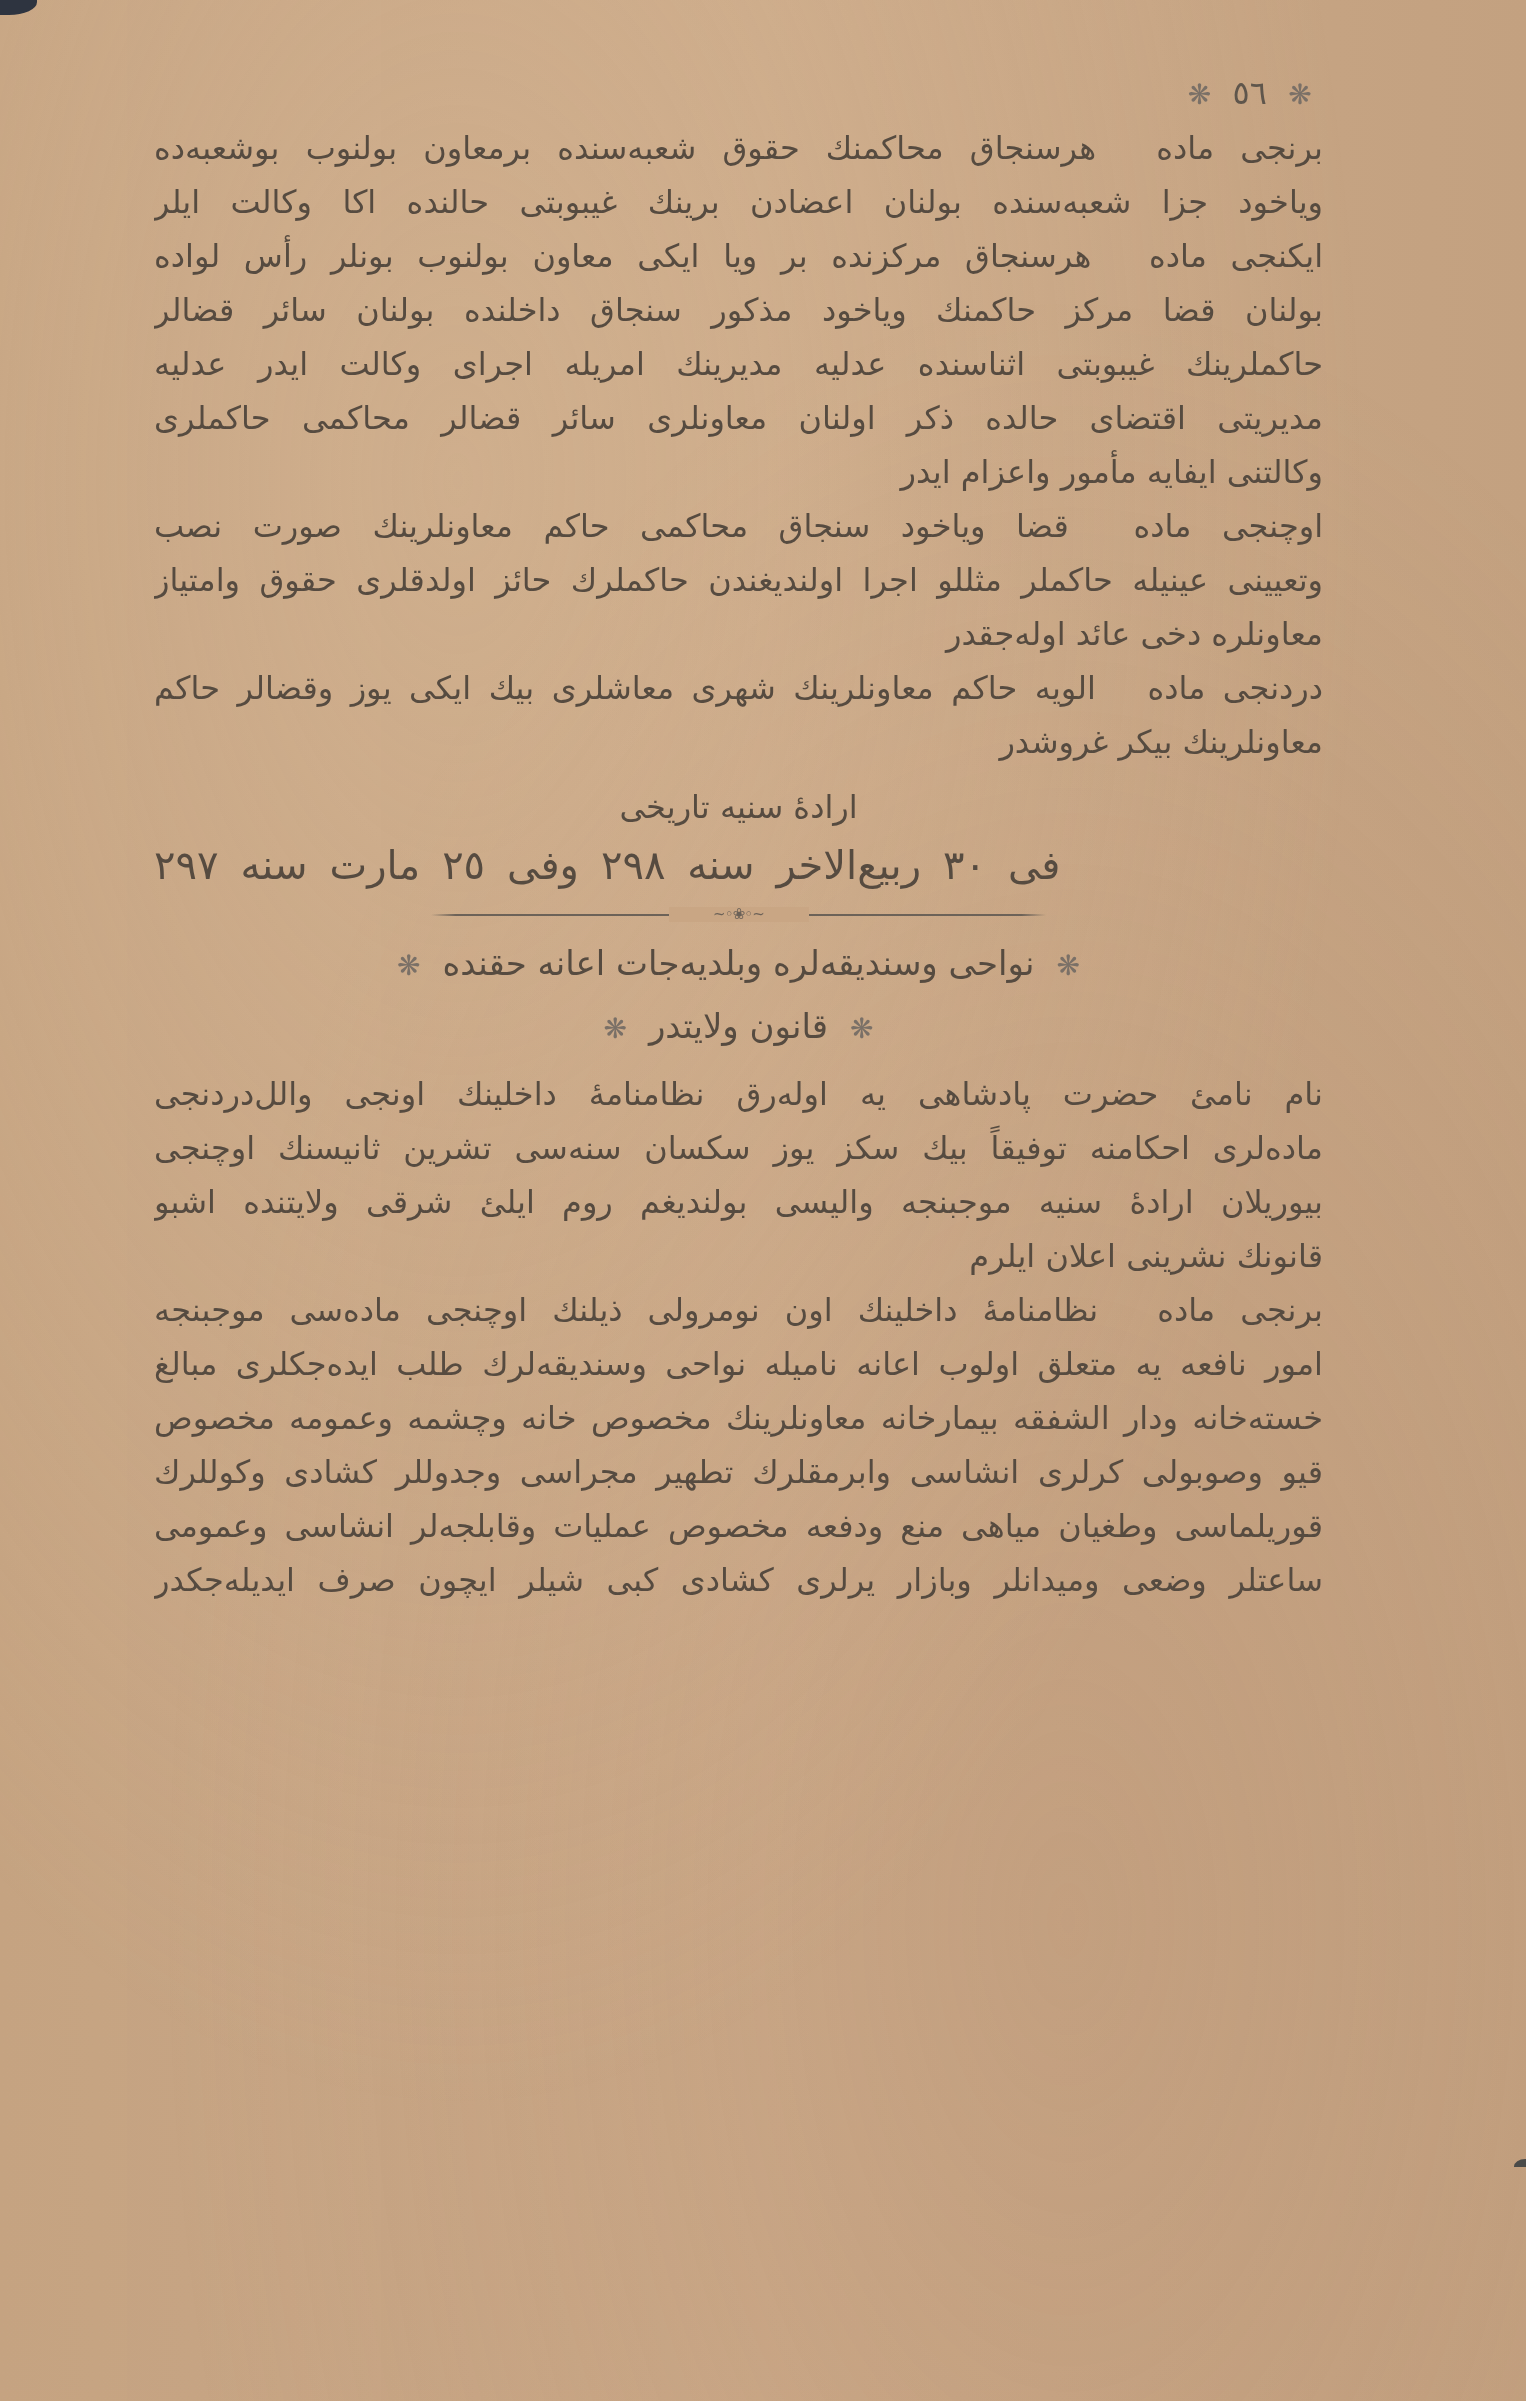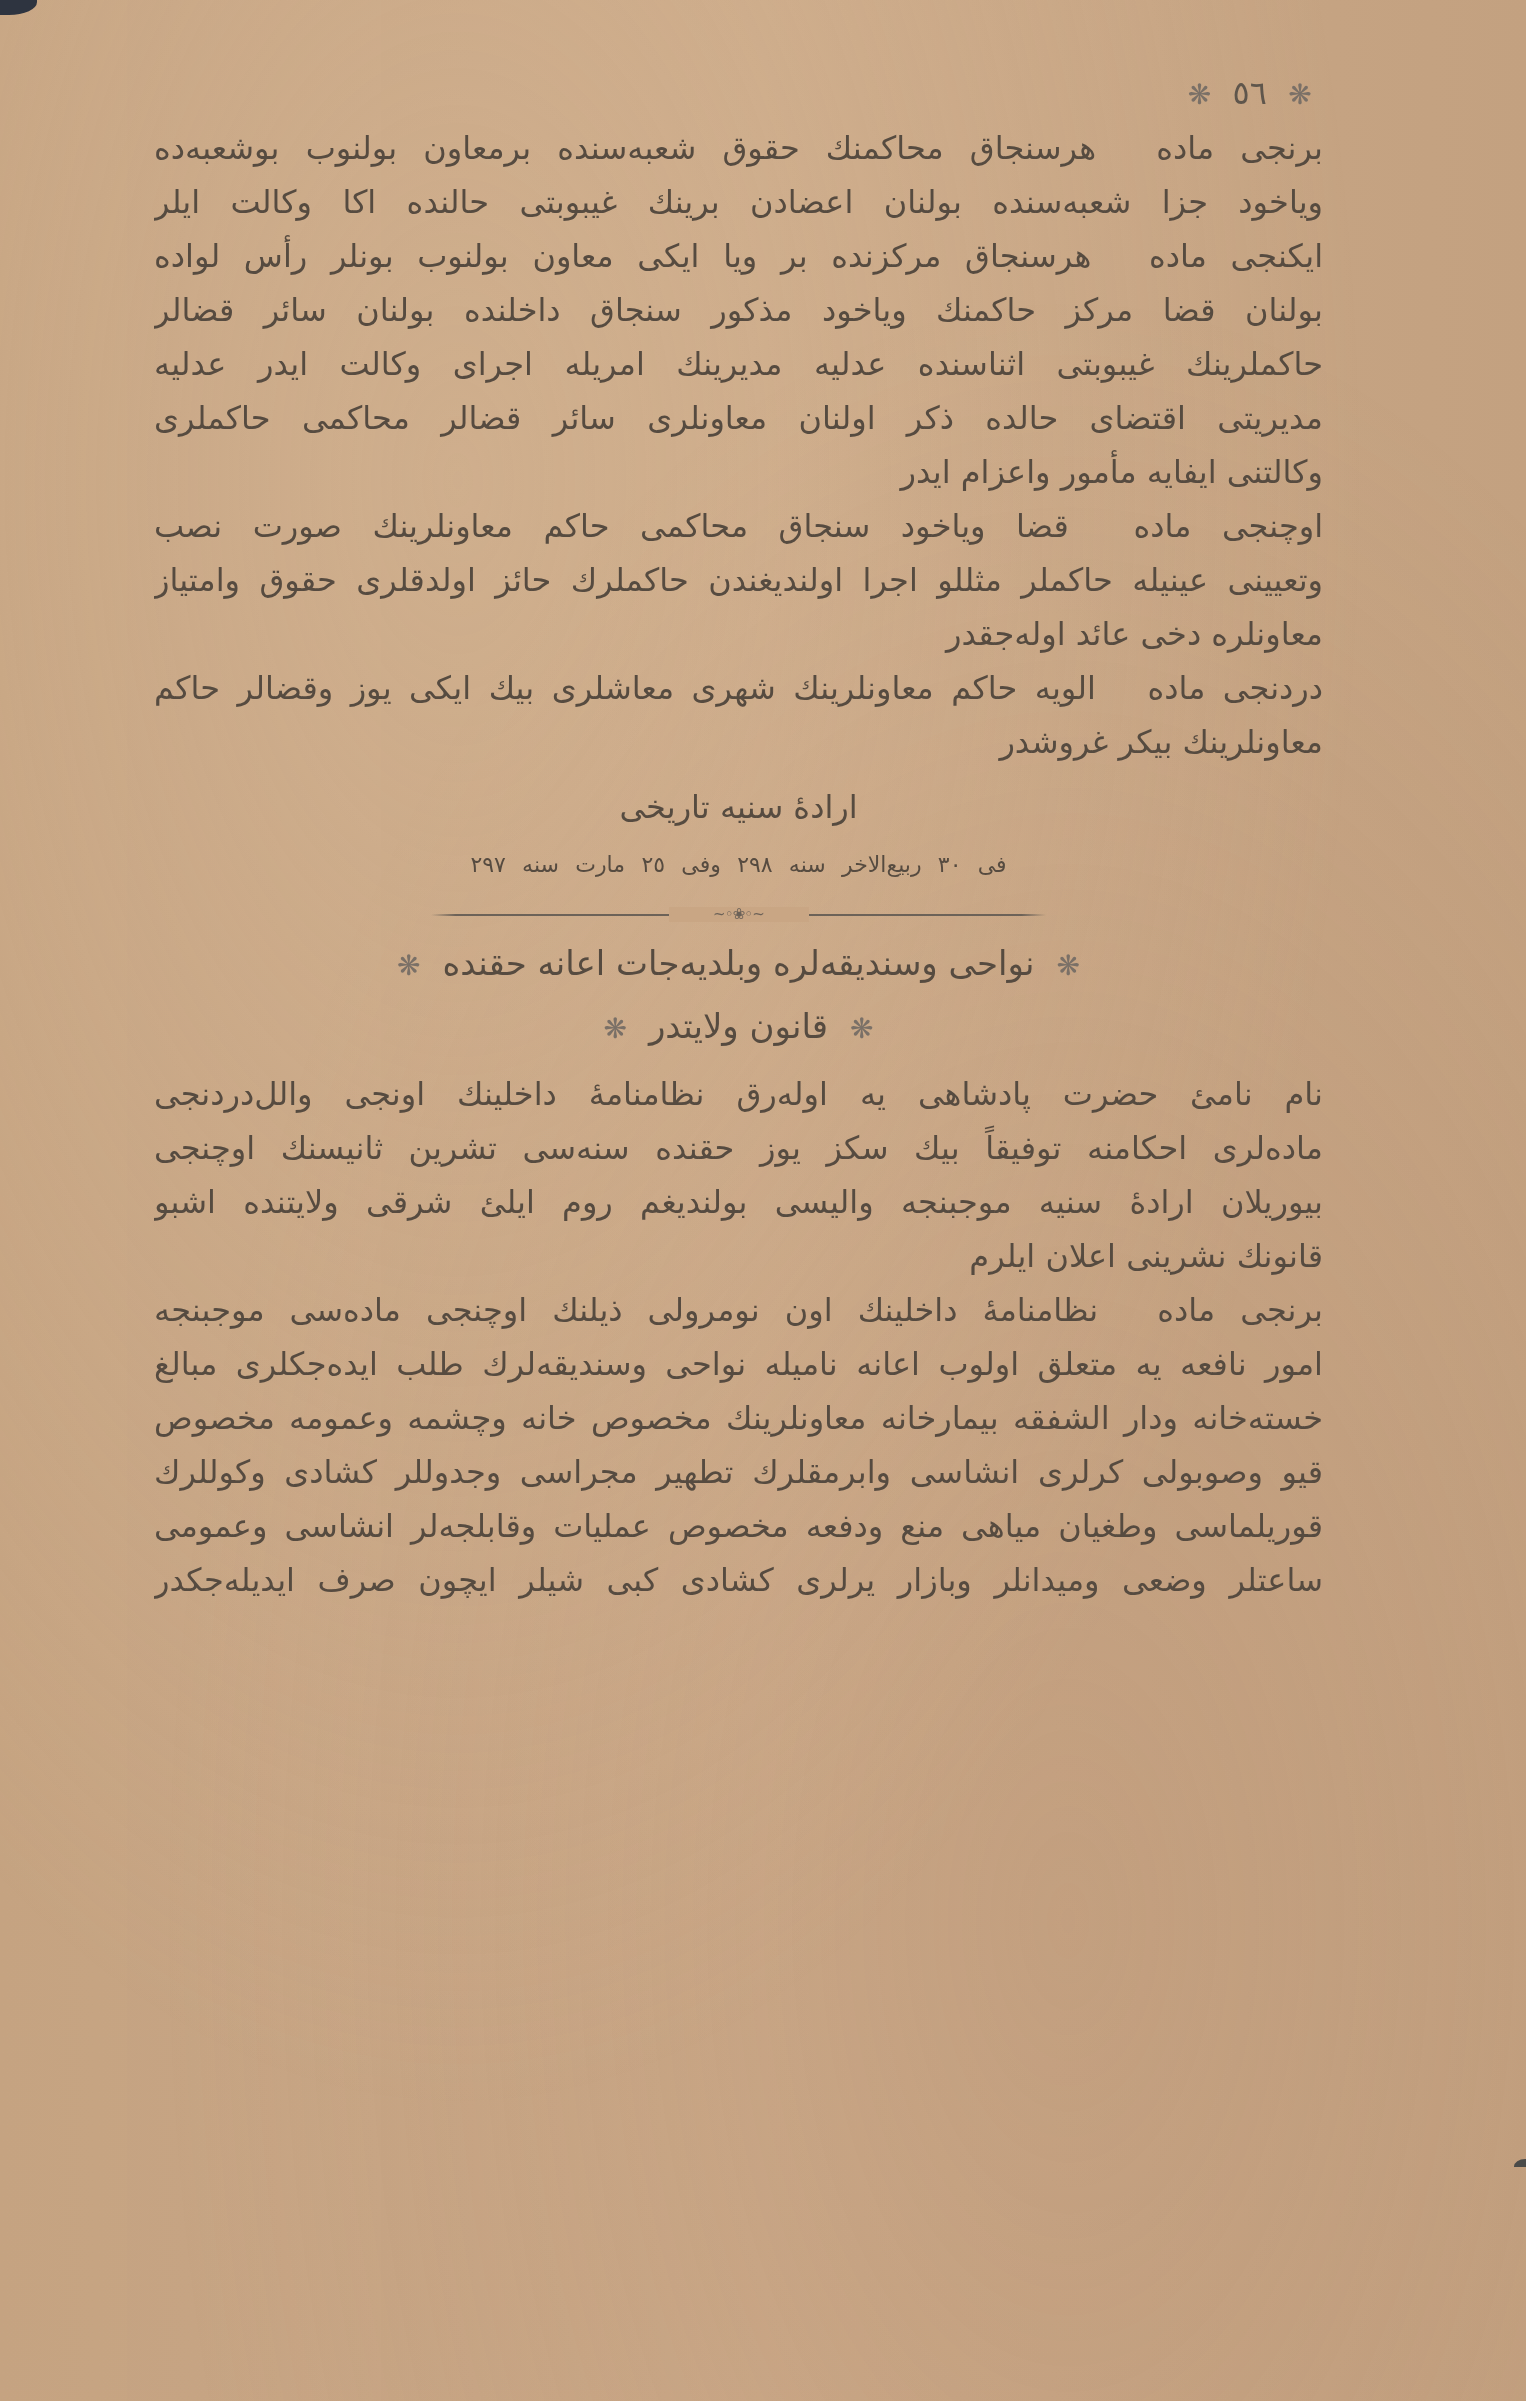--- a/index.html
+++ b/index.html
@@ -34,21 +34,21 @@
     font-size:32px; line-height:54px; height:54px; white-space:nowrap;
     overflow:hidden; text-align:justify; text-align-last:justify;
     letter-spacing:0.3px;
   }
   .line.short { text-align-last:right; }
   .article-label { margin-left:34px; }
   .heading {
     text-align:center; font-size:32px; line-height:60px; height:60px;
   }
   .date-line {
-    text-align:center; font-size:22px; line-height:56px; height:56px;
+    text-align:left; font-size:40px; line-height:56px; height:56px;
     word-spacing:9.3px;
   }
   .ornament-divider {
     margin:13px auto 9.3px auto; width:615px; height:18.6px; position:relative;
   }
   .ornament-divider .rule {
     position:absolute; top:8.4px; left:0; right:0; height:1.9px;
     background:linear-gradient(90deg, transparent 0, #6c6258 4%, #6c6258 96%, transparent 100%);
   }
   .ornament-divider .flourish {
@@ -123,21 +123,21 @@
     <div class="t2">
       <span class="star">❋</span>
       <span>قانون ولايتدر</span>
       <span class="star">❋</span>
     </div>
   </div>
 
   <div class="gap"></div>
 
   <div class="line">نام نامئ حضرت پادشاهی يه اوله‌رق نظامنامهٔ داخلينك اونجی والل‌دردنجی</div>
-  <div class="line">ماده‌لری احکامنه توفيقاً بيك سکز يوز حقنده سنه‌سی تشرين ثانيسنك اوچنجی</div>
+  <div class="line">ماده‌لری احکامنه توفيقاً بيك سکز يوز سکسان سنه‌سی تشرين ثانيسنك اوچنجی</div>
   <div class="line">بيوريلان ارادهٔ سنيه موجبنجه واليسی بولنديغم روم ايلئ شرقی ولايتنده اشبو</div>
   <div class="line short">قانونك نشرينی اعلان ايلرم</div>
 
   <div class="line">
     <span class="article-label">برنجی ماده</span>
     <span>نظامنامهٔ داخلينك اون نومرولی ذيلنك اوچنجی ماده‌سی موجبنجه</span>
   </div>
   <div class="line">امور نافعه يه متعلق اولوب اعانه ناميله نواحی وسنديقه‌لرك طلب ايده‌جکلری مبالغ</div>
   <div class="line">خسته‌خانه ودار الشفقه بيمارخانه معاونلرينك مخصوص خانه وچشمه وعمومه مخصوص</div>
   <div class="line">قيو وصوبولی کرلری انشاسی وابرمقلرك تطهير مجراسی وجدوللر کشادی وکوللرك</div>

